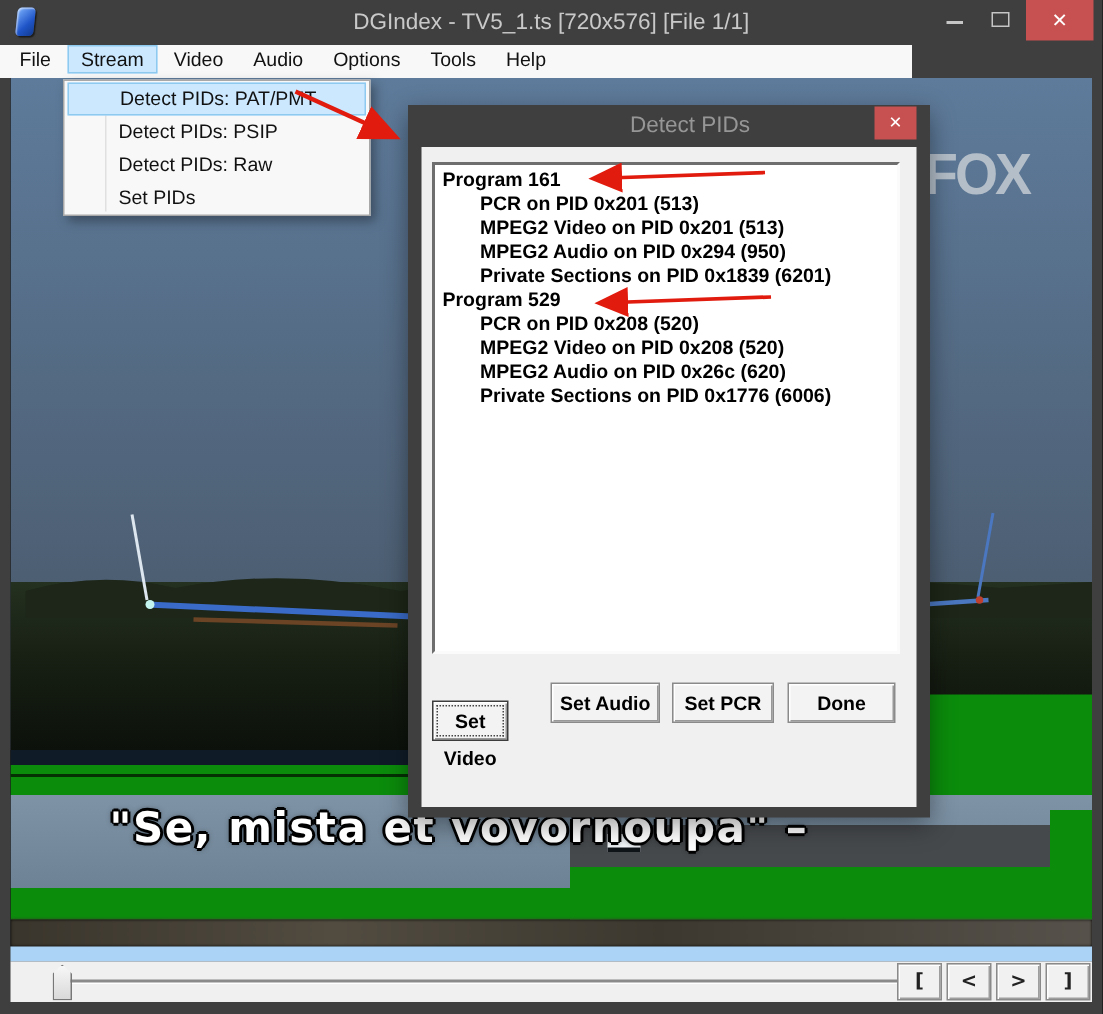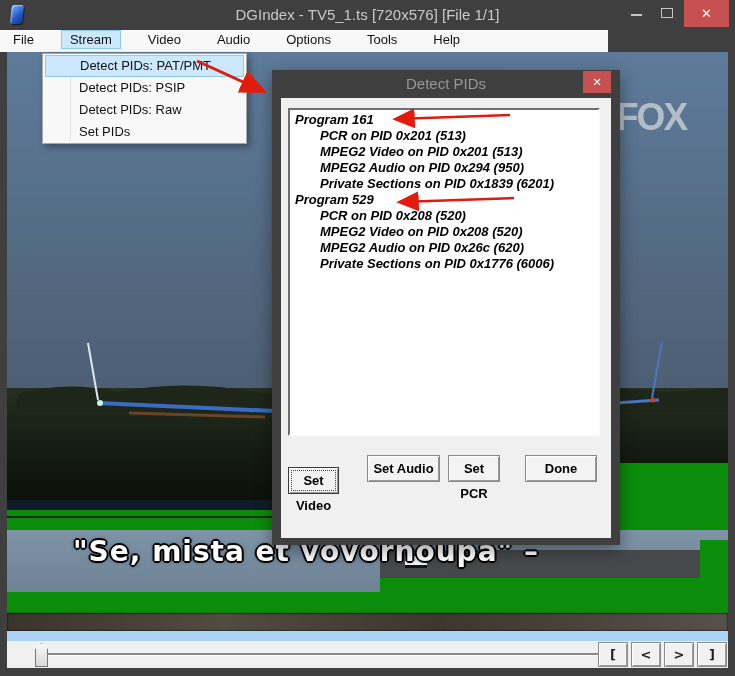--- a/index.html
+++ b/index.html
@@ -17,21 +17,21 @@
   #btn-minimize{position:absolute;left:622px;top:0;width:30px;height:28px;cursor:default;}
   #btn-minimize::after{content:"";position:absolute;left:9px;top:14px;width:11px;height:2px;background:#c6c6c6;}
   #btn-maximize{position:absolute;left:652px;top:0;width:30px;height:28px;}
   #btn-maximize::after{content:"";position:absolute;left:9px;top:8px;width:10px;height:8px;border:1px solid #c6c6c6;}
   #btn-close{position:absolute;left:684px;top:0;width:45px;height:27px;background:var(--c-close_red,#c75050);
              color:#fff;font-size:13px;text-align:center;line-height:27px;}
 
   
   #menubar{position:absolute;left:0;top:30px;width:608px;height:22px;background:#f8f8f8;
            display:flex;align-items:flex-start;font-size:13px;color:#111;}
-  .menu-item{padding:2px 9px;margin-left:18px;}
+  .menu-item{padding:2px 9px;margin-left:2px;}
   .menu-item:first-child{margin-left:4px;}
   .menu-item.active{background:var(--c-menu_highlight,#cce8ff);border:1px solid var(--c-menu_highlight_border,#8ec9f0);
                     padding:1px 8px;}
 
   
   #video{position:absolute;left:7px;top:52px;width:721px;height:579px;overflow:hidden;background:#000;}
   .band{position:absolute;left:0;width:721px;}
   #sky{top:0;height:448px;background:linear-gradient(var(--c-sky_top,#5e7b9b),var(--c-sky_bottom,#475565));}
   #trees{top:336px;height:112px;background:linear-gradient(#243020,var(--c-trees,#151c11) 55%,#0c120b);}
   #water{top:448px;height:13px;background:var(--c-water,#0f1c28);}
@@ -72,37 +72,37 @@
   #dropdown-gutter-line{position:absolute;left:27px;top:2px;bottom:2px;width:1px;background:#e0e0e0;}
   .dd-item{position:absolute;left:2px;width:199px;height:22px;line-height:22px;
            font-size:13px;color:#111;box-sizing:border-box;padding-left:34px;}
   #dd-0{top:1px;background:var(--c-menu_highlight,#cce8ff);border:1px solid var(--c-menu_highlight_border,#8ec9f0);line-height:20px;}
   #dd-1{top:23px;} #dd-2{top:45px;} #dd-3{top:67px;}
 
   
   #dialog{position:absolute;left:272px;top:70px;width:348px;height:475px;background:var(--c-titlebar,#3f3f3f);
           z-index:10;box-shadow:0 5px 16px rgba(0,0,0,.4);}
   #dialog-title{position:absolute;left:0;top:0;width:348px;height:28px;line-height:28px;text-align:center;
-                color:#969696;font-size:15px;}
+                color:#969696;font-size:15px;padding-left:14px;}
   #dialog-close{position:absolute;left:311px;top:1px;width:28px;height:22px;background:var(--c-close_red,#c75050);
                 color:#fff;font-size:11px;text-align:center;line-height:22px;}
   #dialog-body{position:absolute;left:9px;top:28px;width:330px;height:440px;background:var(--c-dialog_body,#f0f0f0);}
   #pid-listbox{position:absolute;left:7px;top:10px;width:312px;height:328px;background:#fff;box-sizing:border-box;
                border:2px solid;border-color:#6e6e6e #fbfbfb #fbfbfb #6e6e6e;overflow:hidden;
                font-family:"Liberation Sans",sans-serif;font-weight:bold;font-size:13px;color:#000;padding-top:2px;}
-  .lb-row{height:16px;line-height:16px;padding-left:5px;white-space:nowrap;font-style:italic;}
+  .lb-row{height:16px;line-height:16px;padding-left:5px;white-space:nowrap;}
   .lb-row.indent{padding-left:30px;}
   .dlg-btn{position:absolute;top:357px;height:27px;background:#f3f3f3;box-sizing:border-box;
            border:1px solid #8a8a8a;box-shadow:inset 1px 1px 0 #fff,inset -1px -1px 0 #989898;
            font-family:"Liberation Sans",sans-serif;font-weight:bold;font-size:13px;color:#000;
            text-align:center;line-height:25px;}
   #dlg-btn-0{left:7px;width:51px;border-color:#3c3c3c;margin-top:12px;}
   #dlg-btn-0::after{content:"";position:absolute;left:2px;top:2px;right:2px;bottom:2px;border:1px dotted #444;}
   #dlg-btn-1{left:86px;width:73px;}
-  #dlg-btn-2{left:167px;width:52px;}
+  #dlg-btn-2{left:167px;width:68px;}
   #dlg-btn-3{left:244px;width:72px;}
   #dialog-help{position:absolute;left:8px;top:390px;width:314px;text-align:center;
                font-family:"Liberation Sans",sans-serif;font-weight:bold;font-size:13px;line-height:16px;color:#000;}
 
   
   #arrows{position:absolute;left:0;top:0;z-index:30;pointer-events:none;}
 </style>
 </head>
 <body>
 

